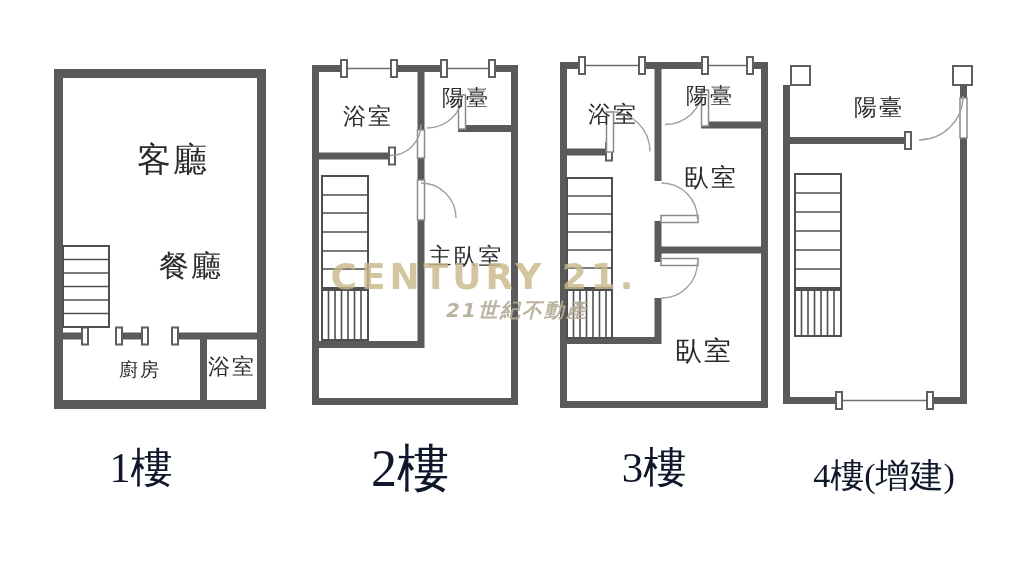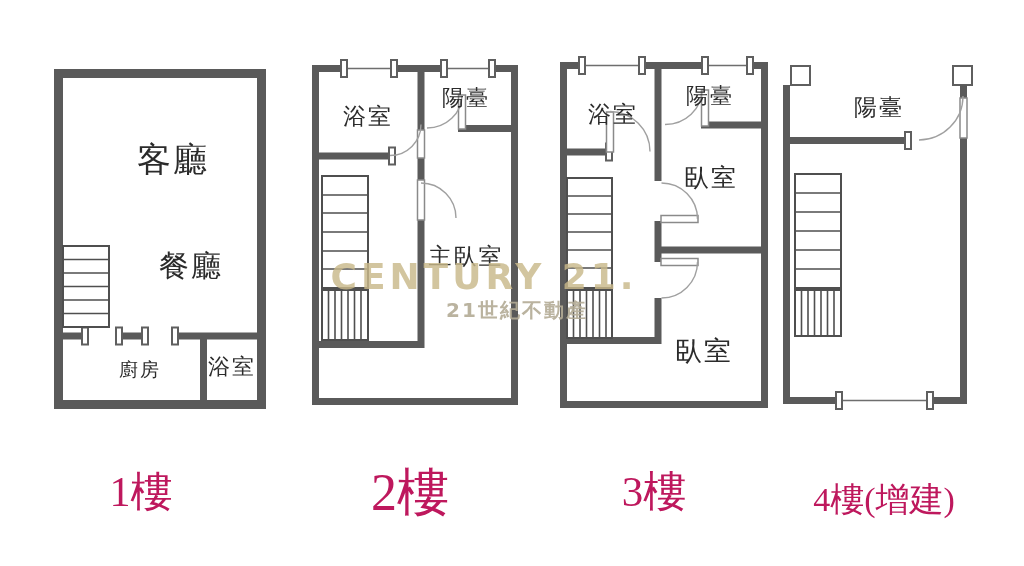--- a/index.html
+++ b/index.html
@@ -8,27 +8,27 @@
   .stage svg{position:absolute;left:0;top:0;}
   .wall{stroke:#5a5a5a;fill:none;}
   .thin{stroke:#6e6e6e;stroke-width:1.5;fill:none;}
   .arc{stroke:#a0a0a0;stroke-width:1.4;fill:none;}
   .stair{stroke:#4f4f4f;stroke-width:2;fill:#ffffff;}
   .tread{stroke:#4f4f4f;stroke-width:1.6;fill:none;}
   .jamb{fill:#ffffff;stroke:#5f5f5f;stroke-width:2;}
   .leaf{fill:#ffffff;stroke:#8a8a8a;stroke-width:1.5;}
   .room-label{position:absolute;transform:translate(-50%,-50%);color:#2b2b2b;white-space:nowrap;
               letter-spacing:2px;line-height:1;}
-  .floor-label{position:absolute;transform:translate(-50%,-50%);color:#be185d;white-space:nowrap;line-height:1;margin-top:24px;}
+  .floor-label{position:absolute;transform:translate(-50%,-50%);color:#0f172a;white-space:nowrap;line-height:1;}
   .wm-brand{position:absolute;transform:translate(-50%,-50%);left:484px;top:276px;
             font-family:"DejaVu Sans","Liberation Sans",sans-serif;font-weight:700;
             font-size:36px;letter-spacing:4px;color:#c9b98a;opacity:0.82;white-space:nowrap;}
   .wm-tag{position:absolute;transform:translate(-50%,-50%);left:517px;top:310px;
           font-family:"DejaVu Sans","Liberation Sans",sans-serif;font-weight:700;
-          font-size:20px;letter-spacing:2px;color:#b3ab95;opacity:0.9;white-space:nowrap;}
+          font-size:20px;letter-spacing:2px;color:#b3ab95;opacity:0.9;white-space:nowrap;font-style:italic;}
 </style>
 </head>
 <body>
 
 <div class="stage">
 
   <svg width="1024" height="566" viewBox="0 0 1024 566">
 
     <g>
       <rect class="wall" x="58.5" y="73.5" width="203" height="331" stroke-width="9"></rect>

